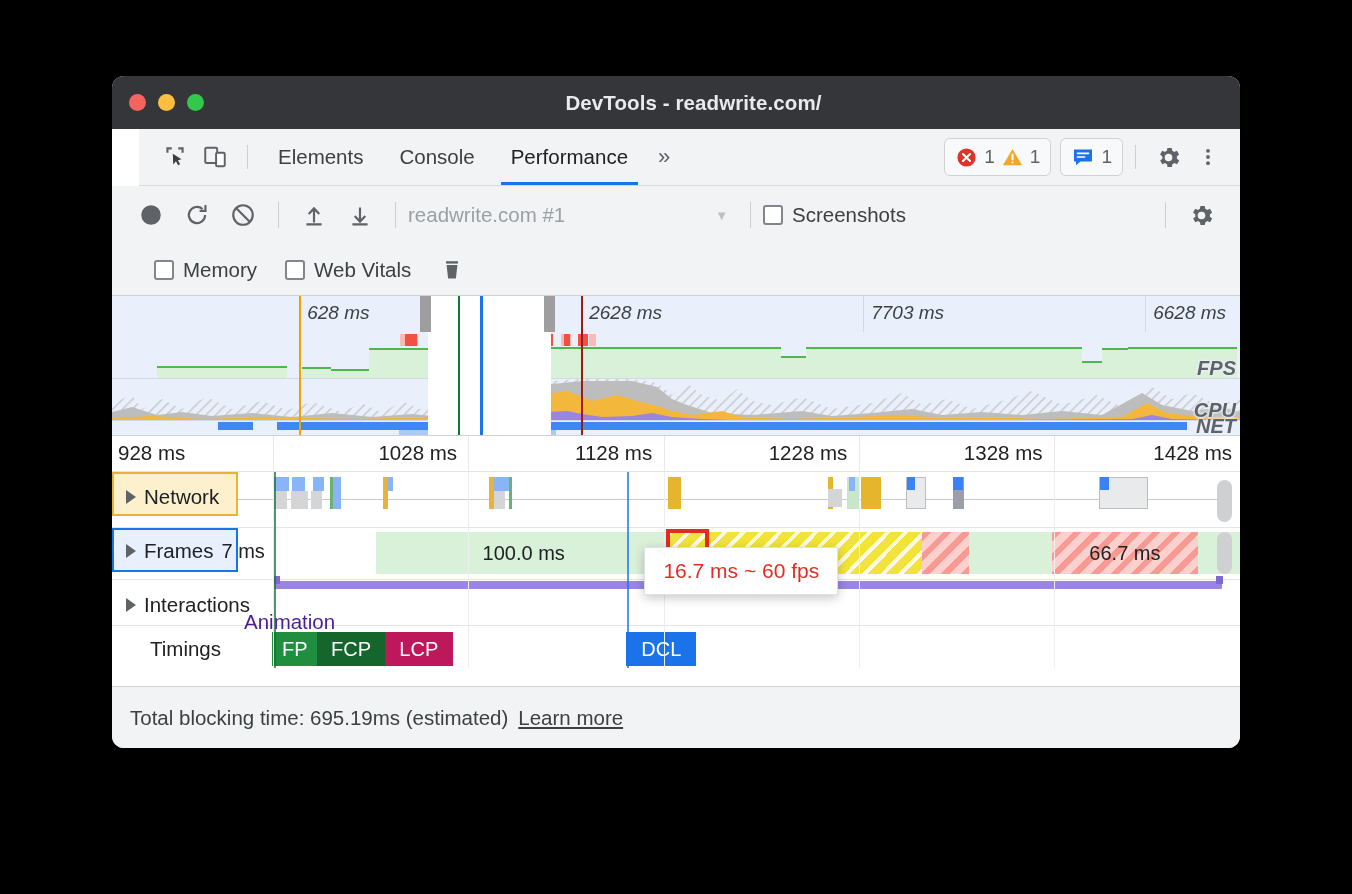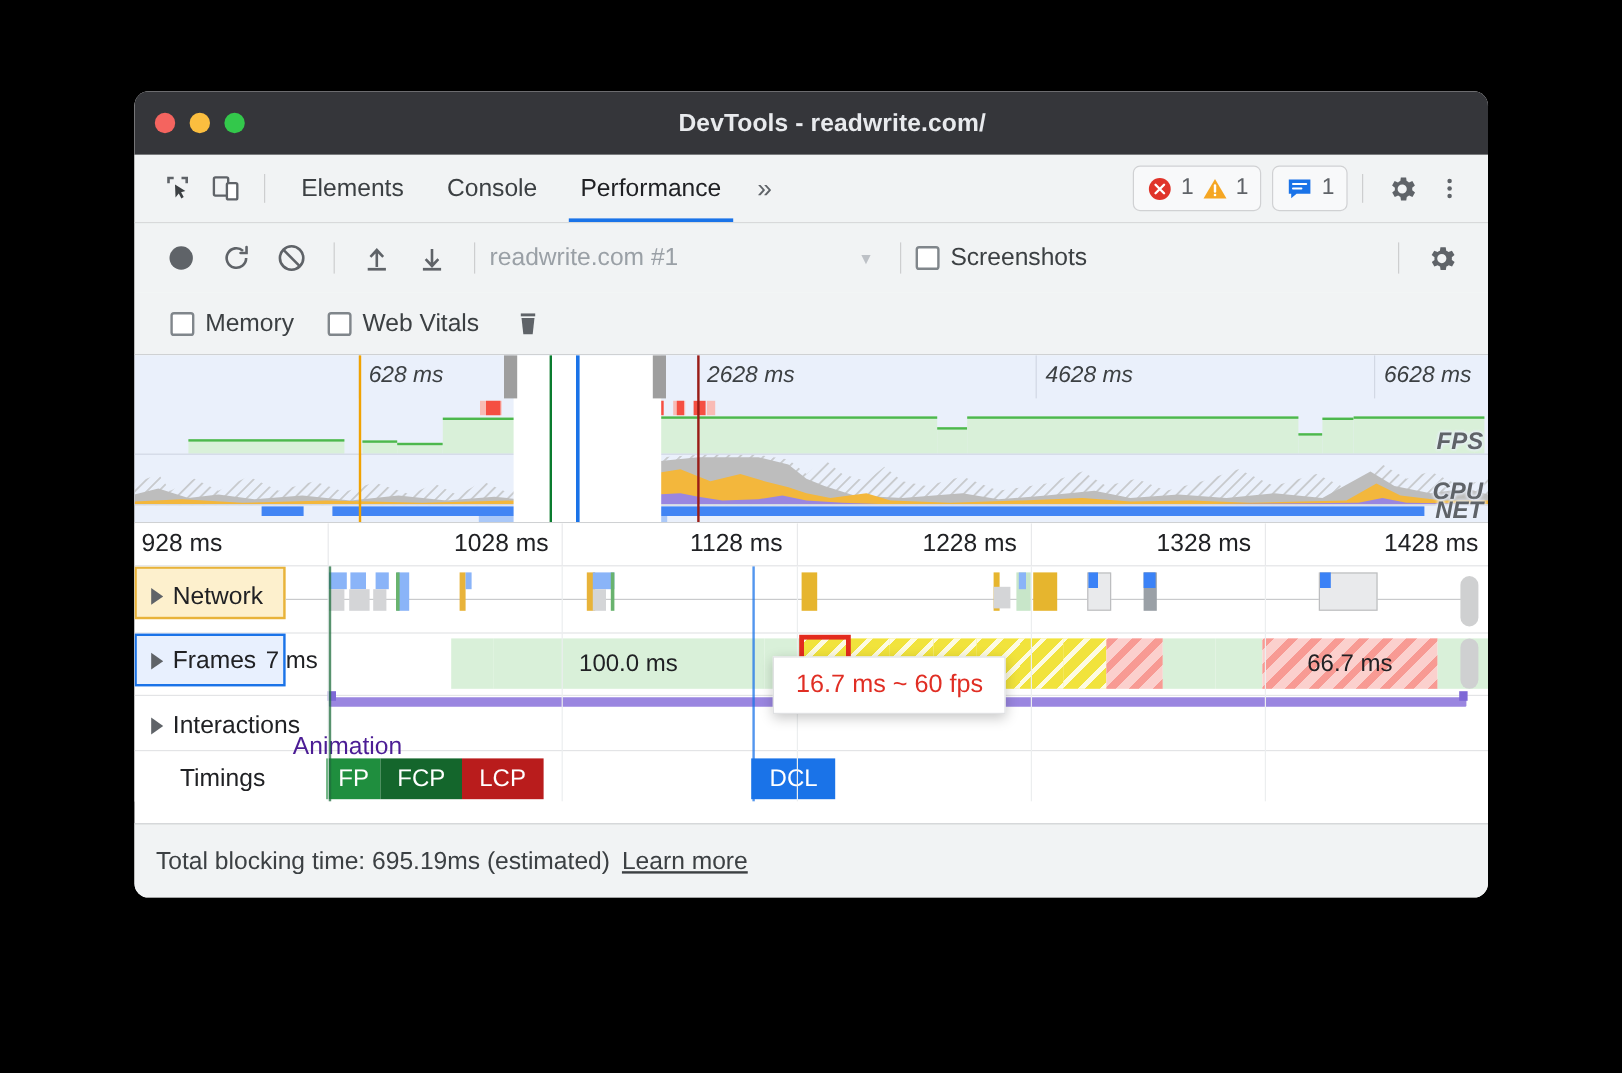--- a/index.html
+++ b/index.html
@@ -42,20 +42,21 @@
   }
 
   
   #tabstrip{
     height:57px;
     background:#f1f3f4;
     border-bottom:1px solid #d8d9da;
     display:flex; align-items:center;
     padding:0 12px 0 16px;
     position:relative;
+    margin-left:27px;
   }
   .ticon{
     width:40px; height:40px;
     display:flex; align-items:center; justify-content:center;
     color:#5f6368; cursor:pointer;
   }
   .vdiv{ width:1px; height:24px; background:#cdcecf; margin:0 12px; }
   .tab{
     font-size:20.5px; color:#3c4043;
     padding:0 18px; height:100%;
@@ -372,21 +373,21 @@
       <div class="tbdiv"></div>
       <div class="tbbtn">
         <svg width="27" height="27" viewBox="0 0 24 24" fill="#5f6368">
           <path d="M19.4 13a7.6 7.6 0 000-2l2-1.6-1.9-3.3-2.5 1a7.5 7.5 0 00-1.7-1l-.4-2.6H11l-.4 2.6c-.6.2-1.2.6-1.7 1l-2.5-1-1.9 3.3L6.6 11a7.6 7.6 0 000 2l-2 1.6 1.9 3.3 2.5-1c.5.4 1.1.8 1.7 1l.4 2.6h3.9l.4-2.6c.6-.2 1.2-.6 1.7-1l2.5 1 1.9-3.3-2-1.6zM12 15.4A3.4 3.4 0 1112 8.6a3.4 3.4 0 010 6.8z"></path>
         </svg>
       </div>
     </div>
   </div>
 
   <div id="toolbar2">
-    <div class="cb-wrap" style="margin-left:14px;">
+    <div class="cb-wrap" style="margin-left:26px;">
       <span class="cbox"></span>
       <span class="cb-label">Memory</span>
     </div>
     <div class="cb-wrap" style="margin-left:28px;">
       <span class="cbox"></span>
       <span class="cb-label">Web Vitals</span>
     </div>
     <div class="tbbtn" style="margin-left:18px;">
       <svg width="24" height="24" viewBox="0 0 24 24" fill="#5f6368">
         <rect x="6" y="3.2" width="12" height="2.4"></rect>
@@ -397,21 +398,21 @@
 
   <div id="overview">
 
     <div class="ovsect" id="ov-ruler">
       <div class="ovtick" style="left:16.6%"></div>
       <div class="ovtick" style="left:41.6%"></div>
       <div class="ovtick" style="left:66.6%"></div>
       <div class="ovtick" style="left:91.6%"></div>
       <div class="ovlabel" style="left:16.6%; transform:none; padding-left:8px;">628 ms</div>
       <div class="ovlabel" style="left:41.6%; transform:none; padding-left:8px;">2628 ms</div>
-      <div class="ovlabel" style="left:66.6%; transform:none; padding-left:8px;">4628 ms</div>
+      <div class="ovlabel" style="left:66.6%; transform:none; padding-left:8px;">7703 ms</div>
       <div class="ovlabel" style="left:91.6%; transform:none; padding-left:8px;">6628 ms</div>
     </div>
 
     <div class="ovsect" id="ov-fps">
 
       <div class="jank pale" style="left:25.5%; width:1.6%"></div>
       <div class="jank" style="left:26.0%; width:1.0%"></div>
       <div class="jank pale" style="left:28.6%; width:1.0%"></div>
       <div class="jank pale" style="left:30.3%; width:3.2%"></div>
       <div class="jank" style="left:30.5%; width:0.5%"></div>
@@ -571,21 +572,21 @@
       </div>
       <div class="rowsep" style="bottom:0;"></div>
     </div>
 
     <div class="row" id="row-timings">
       <div class="rowlabel" style="top:11px; left:38px;">
         <span>Timings</span>
       </div>
       <div class="tmark" style="left:14.2%; width:4.0%; background:#1f8e3e;">FP</div>
       <div class="tmark" style="left:18.2%; width:6.0%; background:#14662c;">FCP</div>
-      <div class="tmark" style="left:24.2%; width:6.0%; background:#b91c1c;">LCP</div>
+      <div class="tmark" style="left:24.2%; width:6.0%; background:#be185d;">LCP</div>
       <div class="tmark" style="left:45.6%; width:6.2%; background:#1a73e8;">DCL</div>
     </div>
 
     <div class="vguide" style="left:14.4%; top:36px; bottom:0; background:#1f6e3c; opacity:.75;"></div>
     <div class="vguide" style="left:45.7%; top:36px; bottom:0; background:#1a73e8; opacity:.75;"></div>
 
     <div class="sbthumb" style="top:44px; height:42px;"></div>
     <div class="sbthumb" style="top:96px; height:42px;"></div>
 
     <div id="tooltip" style="left:47.2%; top:111px;">

